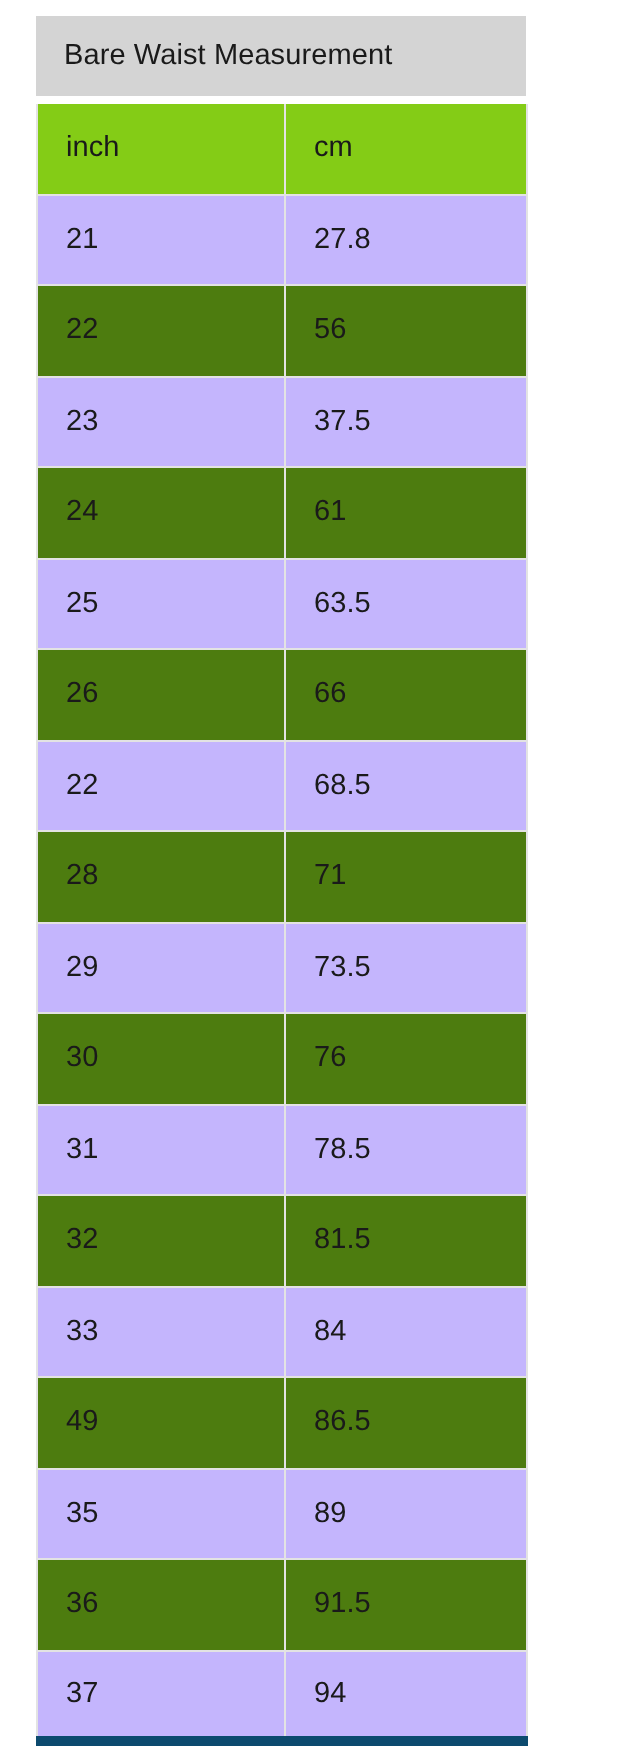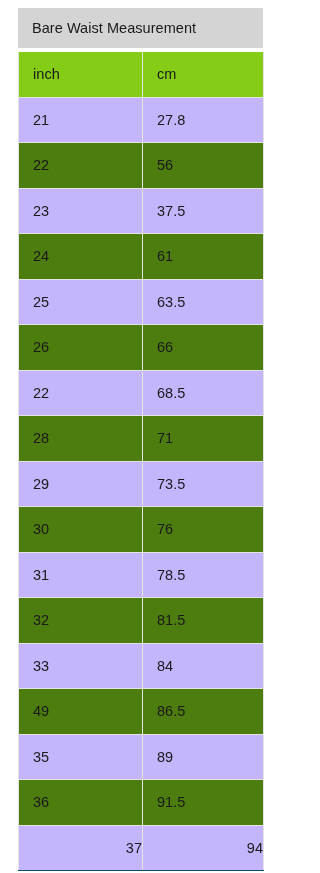--- a/index.html
+++ b/index.html
@@ -84,22 +84,21 @@
 
   table.size-table thead th.th-cm {
     border-left: 1px solid #c6c6c6;
   }
 
   table.size-table tbody tr td {
     border-top: 1px solid #e3e3e3;
   }
 
   table.size-table tbody tr:last-child td {
-    border-bottom: 1px solid #0c4a6e;
-    text-align: right;
+    border-bottom: 6px solid #0c4a6e;
   }
 
   table.size-table tbody tr.row-odd td {
     background: #c4b5fd;
   }
   table.size-table tbody tr.row-even td {
     background: #4d7c0f;
   }
 </style>
 </head>

